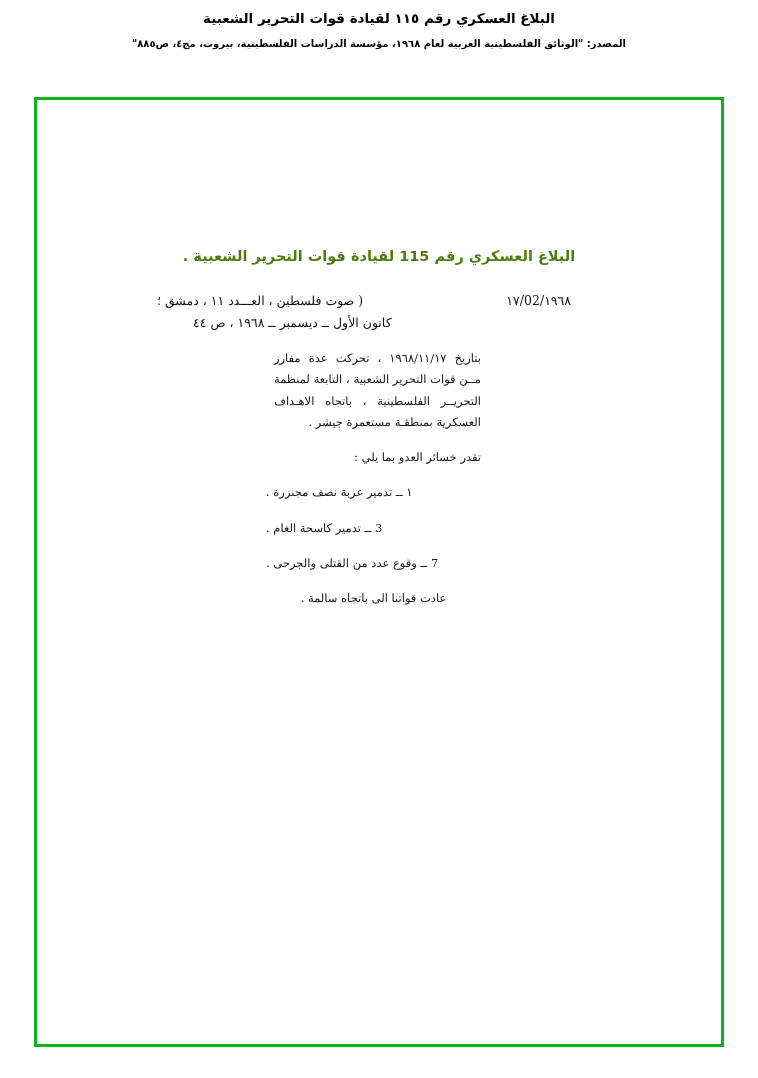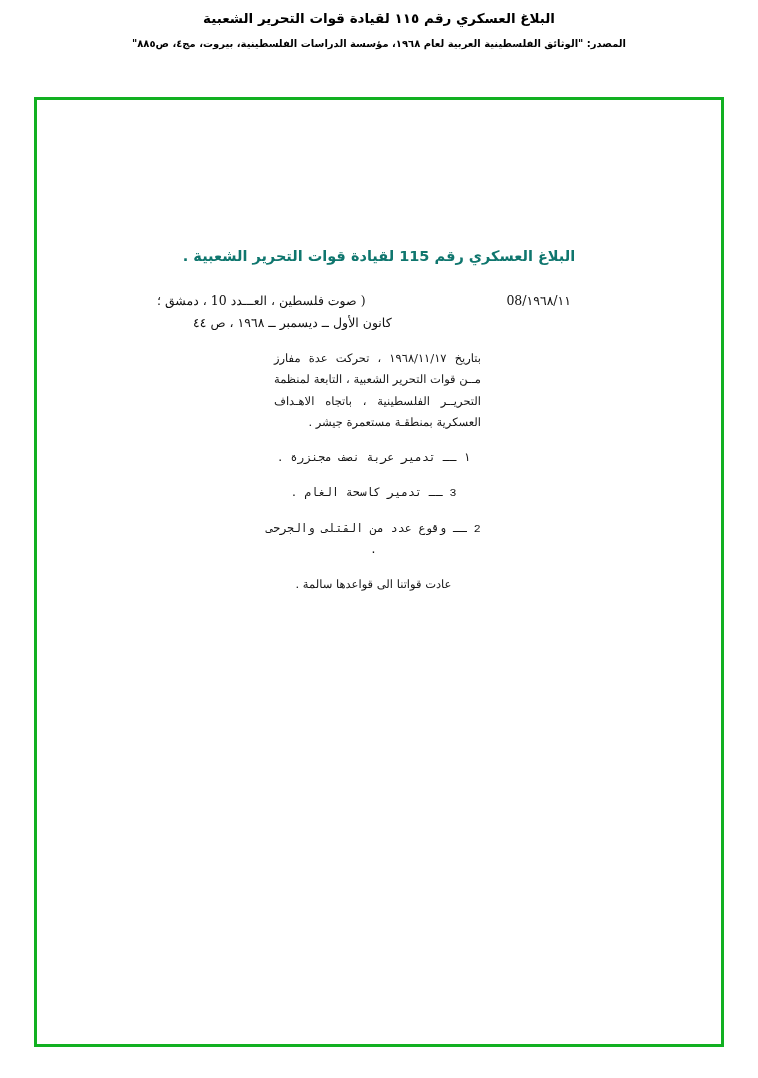--- a/index.html
+++ b/index.html
@@ -65,21 +65,21 @@
   .scan-title {
     position: absolute;
     top: 148px;
     left: 0;
     right: 0;
     text-align: center;
     font-family: "DejaVu Sans", "Liberation Sans", sans-serif;
     font-weight: bold;
     font-size: 14.5px;
     direction: rtl;
-    color: #0f766e;
+    color: #4d7c0f;
     letter-spacing: 0.3px;
   }
 
   
   .meta-block {
     position: absolute;
     top: 190px;
     left: 0;
     right: 0;
     direction: rtl;
@@ -121,23 +121,22 @@
     text-justify: inter-word;
   }
   .para {
     margin: 0 0 14px 8px;
     text-indent: 14px;
   }
   .para.no-indent { text-indent: 0; }
 
   .list-line {
     margin: 0 0 14px 0;
-    text-align: center;
+    text-align: left;
     text-indent: 0;
-    font-family: Liberation Mono, monospace;
   }
   .closing {
     margin: 0;
     text-align: center;
     text-indent: 0;
   }
 </style>
 </head>
 <body>
 
@@ -146,30 +145,31 @@
   <div class="source">المصدر: "الوثائق الفلسطينية العربية لعام ١٩٦٨، مؤسسة الدراسات الفلسطينية، بيروت، مج٤، ص٨٨٥"</div>
 </div>
 
 <div class="page-frame">
   <div class="scan-body">
 
     <div class="scan-title">البلاغ العسكري رقم 115 لقيادة قوات التحرير الشعبية .</div>
 
     <div class="meta-block">
       <div class="meta-row">
-        <span class="meta-right">١٩٦٨/١١/08</span>
-        <span class="meta-left">( صوت فلسطين ، العـــدد 10 ، دمشق ؛</span>
+        <span class="meta-right">١٩٦٨/02/١٧</span>
+        <span class="meta-left">( صوت فلسطين ، العـــدد ١١ ، دمشق ؛</span>
       </div>
       <div class="meta-row second">
         <span class="meta-left">كانون الأول ــ ديسمبر ــ ١٩٦٨ ، ص ٤٤</span>
       </div>
     </div>
 
     <div class="body-col">
       <p class="para no-indent">بتاريخ ١٩٦٨/١١/١٧ ، تحركت عدة مفارز مــن قوات التحرير الشعبية ، التابعة لمنظمة التحريــر الفلسطينية ، باتجاه الاهـداف العسكرية بمنطقـة مستعمرة جيشر .</p>
+      <p class="para no-indent">تقدر خسائر العدو بما يلي :</p>
       <p class="list-line">١ ــ تدمير عربة نصف مجنزرة .</p>
       <p class="list-line">3 ــ تدمير كاسحة الغام .</p>
-      <p class="list-line">2 ــ وقوع عدد من القتلى والجرحى .</p>
-      <p class="closing">عادت قواتنا الى قواعدها سالمة .</p>
+      <p class="list-line">7 ــ وقوع عدد من القتلى والجرحى .</p>
+      <p class="closing">عادت قواتنا الى باتجاه سالمة .</p>
     </div>
 
   </div>
 </div>
 
 </body></html>

